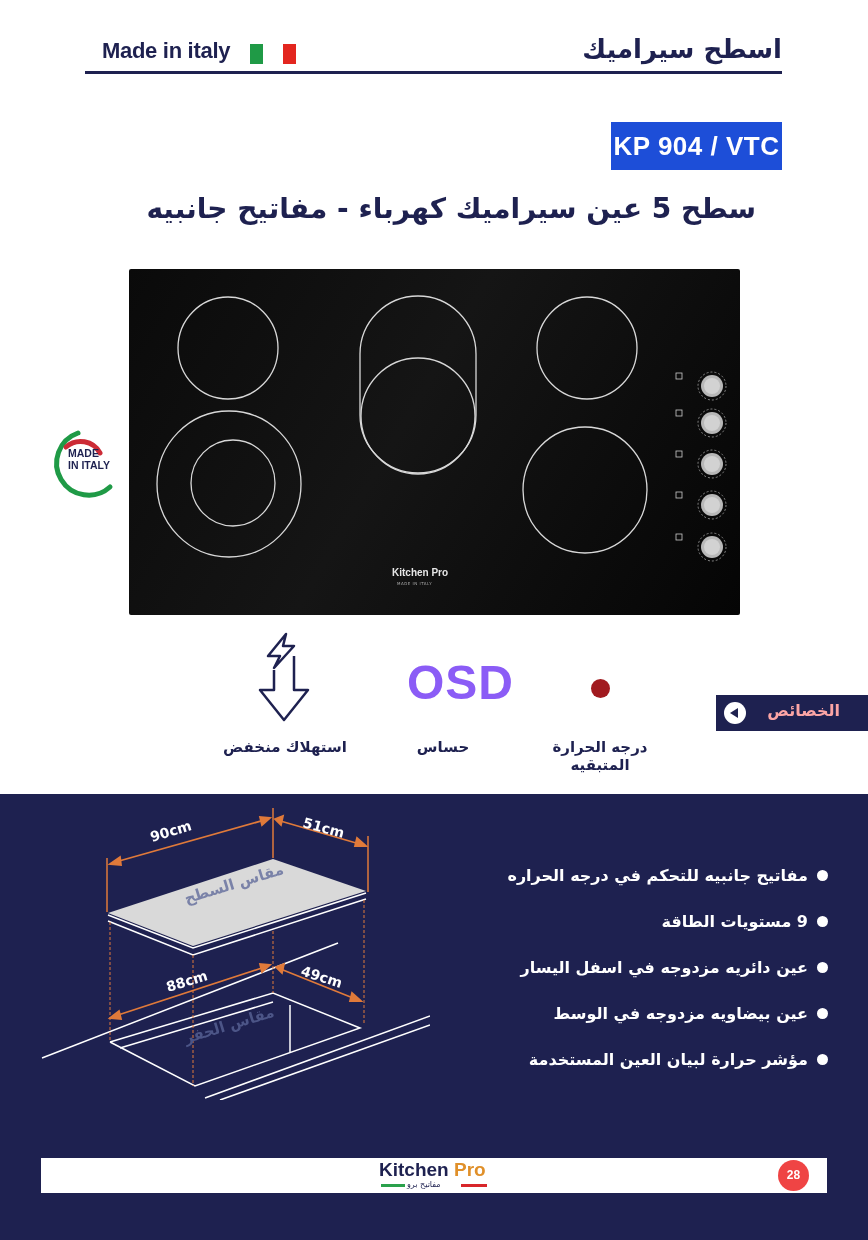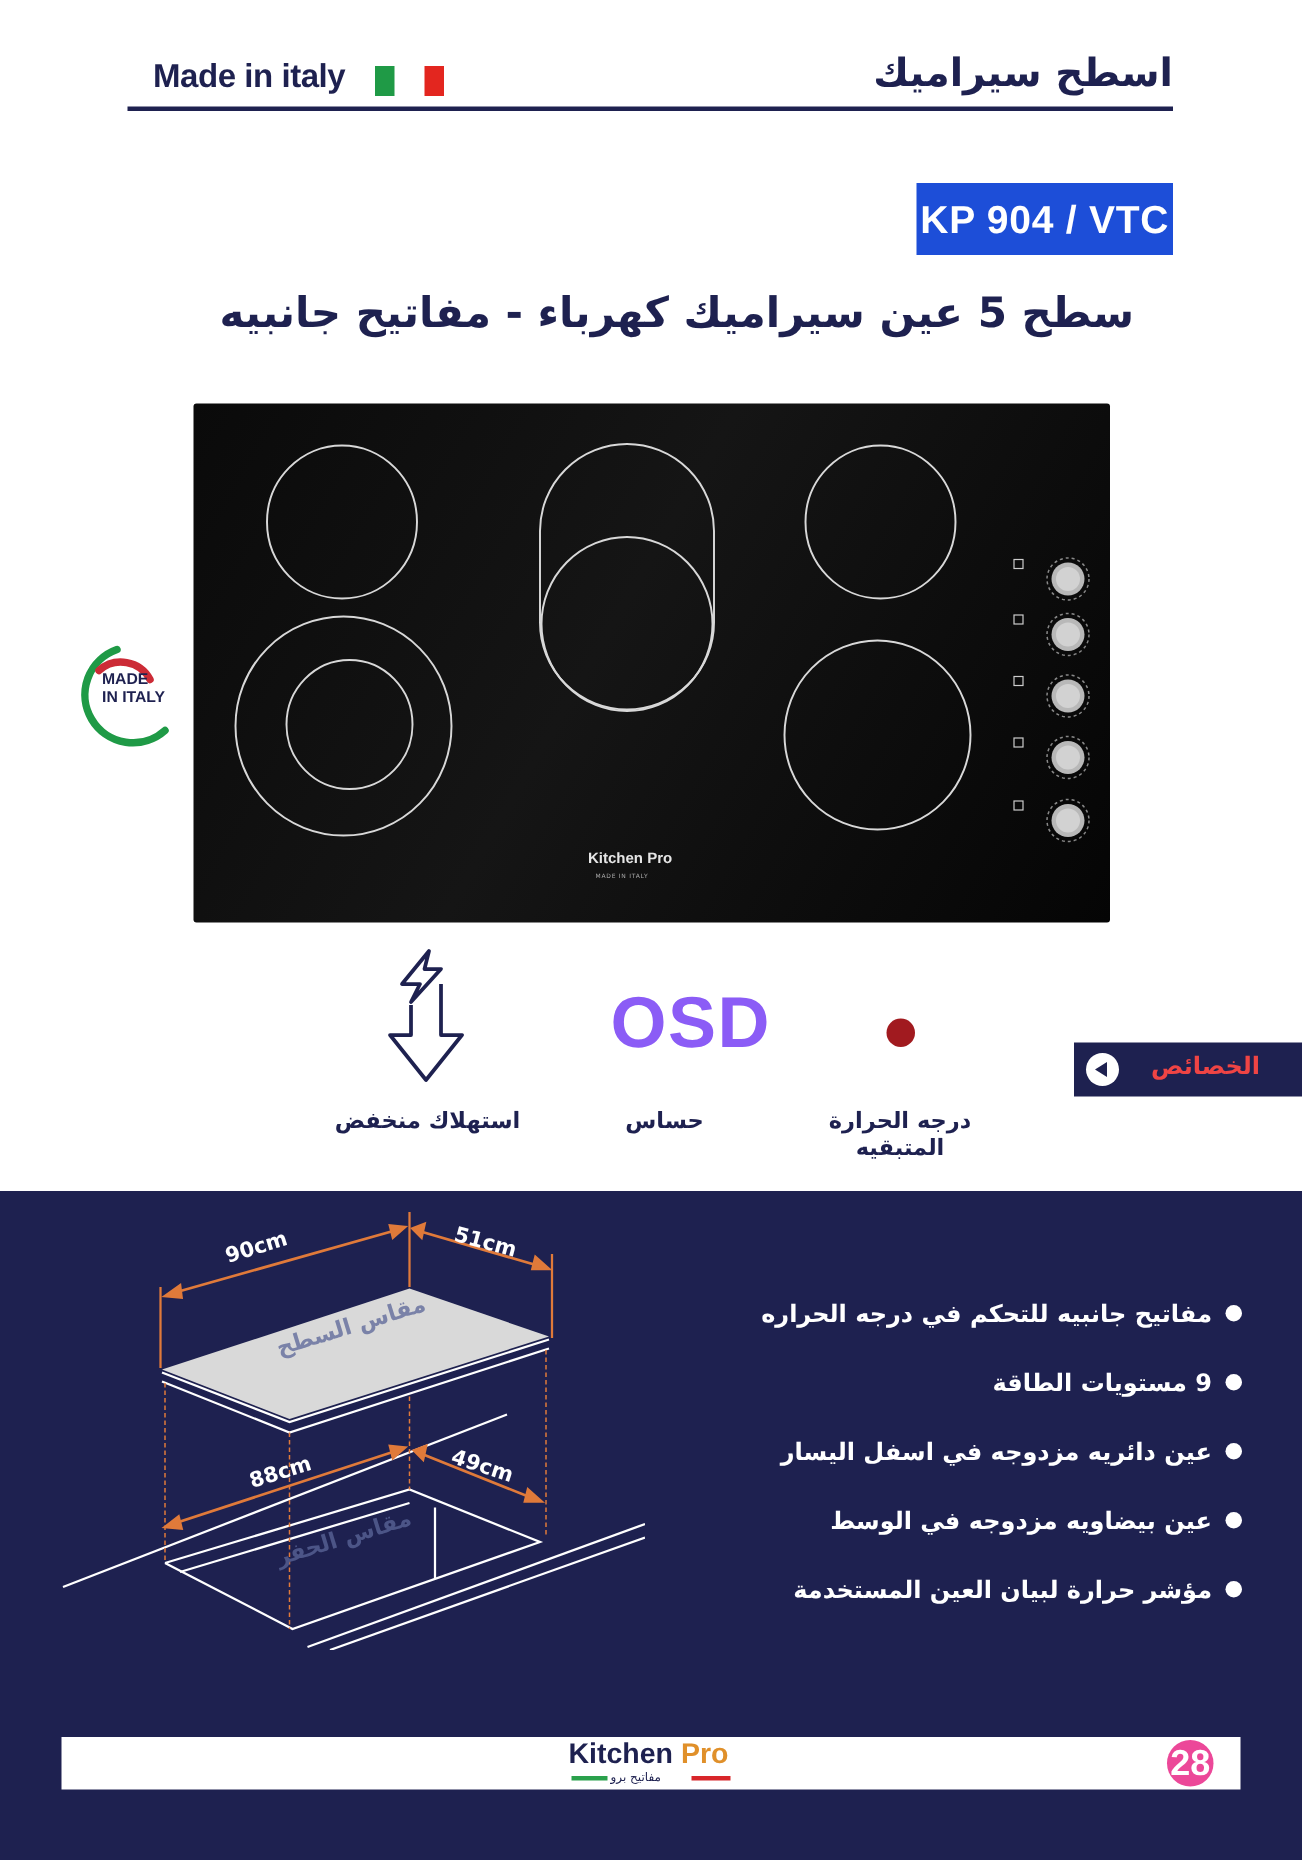--- a/index.html
+++ b/index.html
@@ -26,39 +26,39 @@
   
   .cooktop { left: 129px; top: 269px; width: 611px; height: 346px; background: linear-gradient(120deg,#0a0a0a 0%,#151515 45%,#050505 100%); border-radius: 2px; }
   .cooktop svg { position: absolute; left: 0; top: 0; }
   .ct-brand { left: 263px; top: 298px; font-family: "Liberation Sans", sans-serif; font-size: 10px; color: #e6e6e6; font-weight: bold; }
   .ct-sub { left: 268px; top: 312px; font-size: 4px; color: #aaa; letter-spacing: 0.5px; }
 
   
   .feat-label { font-size: 15px; font-weight: bold; color: #1e2150; direction: rtl; text-align: center; white-space: nowrap; }
   .osd { left: 388px; top: 655px; font-family: "Liberation Sans", sans-serif; font-weight: bold; font-size: 48px; color: #8b5cf6; letter-spacing: 1px; margin-left: 19px; }
   .dot-red { left: 591px; top: 679px; width: 19px; height: 19px; border-radius: 50%; background: #a11a1f; }
-  .specs-tab { left: 716px; top: 695px; width: 152px; height: 36px; background: #1e2150; color: #ef4444; text-align: center; }
+  .specs-tab { left: 716px; top: 695px; width: 152px; height: 36px; background: #1e2150; color: #fca5a5; text-align: center; }
   .specs-tab .lbl { position: absolute; right: 28px; top: 6px; font-size: 16px; font-weight: bold; direction: rtl; }
   .specs-tab .arrow { position: absolute; left: 8px; top: 7px; width: 22px; height: 22px; border-radius: 50%; background: #fff; }
   .specs-tab .arrow::after { content: ""; position: absolute; left: 6px; top: 6px; border-top: 5px solid transparent; border-bottom: 5px solid transparent; border-right: 8px solid #1e2150; }
 
   
   .dark { left: 0; top: 794px; width: 868px; height: 446px; background: #1e2150; }
   .bullets { right: 40px; top: 852px; width: 420px; direction: rtl; text-align: center; }
   .bullet { display: flex; align-items: center; height: 46px; color: #fff; font-size: 16px; font-weight: bold; white-space: nowrap; }
   .bullet .b { width: 11px; height: 11px; border-radius: 50%; background: #fff; margin-left: 9px; flex-shrink: 0; }
 
   .footer { left: 41px; top: 1158px; width: 786px; height: 35px; background: #fff; }
   .footer .brand { position: absolute; left: 338px; top: 1px; font-family: "Liberation Sans", sans-serif; font-weight: bold; font-size: 19px; color: #1e2150; }
   .footer .brand .pro { color: #e0902a; }
   .footer .sub { position: absolute; left: 366px; top: 22px; font-size: 8px; color: #1e2150; direction: rtl; }
   .footer .line-g { position: absolute; left: 340px; top: 26px; width: 24px; height: 3px; background: #2aa14c; }
   .footer .line-r { position: absolute; left: 420px; top: 26px; width: 26px; height: 3px; background: #d8262a; }
-  .footer .page { position: absolute; left: 737px; top: 2px; width: 31px; height: 31px; border-radius: 50%; background: #ec4899; color: #fff;
-    font-family: "Liberation Sans", sans-serif; font-weight: bold; font-size: 24px; text-align: center; line-height: 31px; }
+  .footer .page { position: absolute; left: 737px; top: 2px; width: 31px; height: 31px; border-radius: 50%; background: #ef4444; color: #fff;
+    font-family: "Liberation Sans", sans-serif; font-weight: bold; font-size: 12px; text-align: center; line-height: 31px; }
 </style>
 </head>
 <body>
 
 <div class="abs hdr-made">Made in italy</div>
 <div class="abs flag-g"></div>
 <div class="abs flag-r"></div>
 <div class="abs hdr-title">اسطح سيراميك</div>
 <div class="abs hdr-rule"></div>
 

